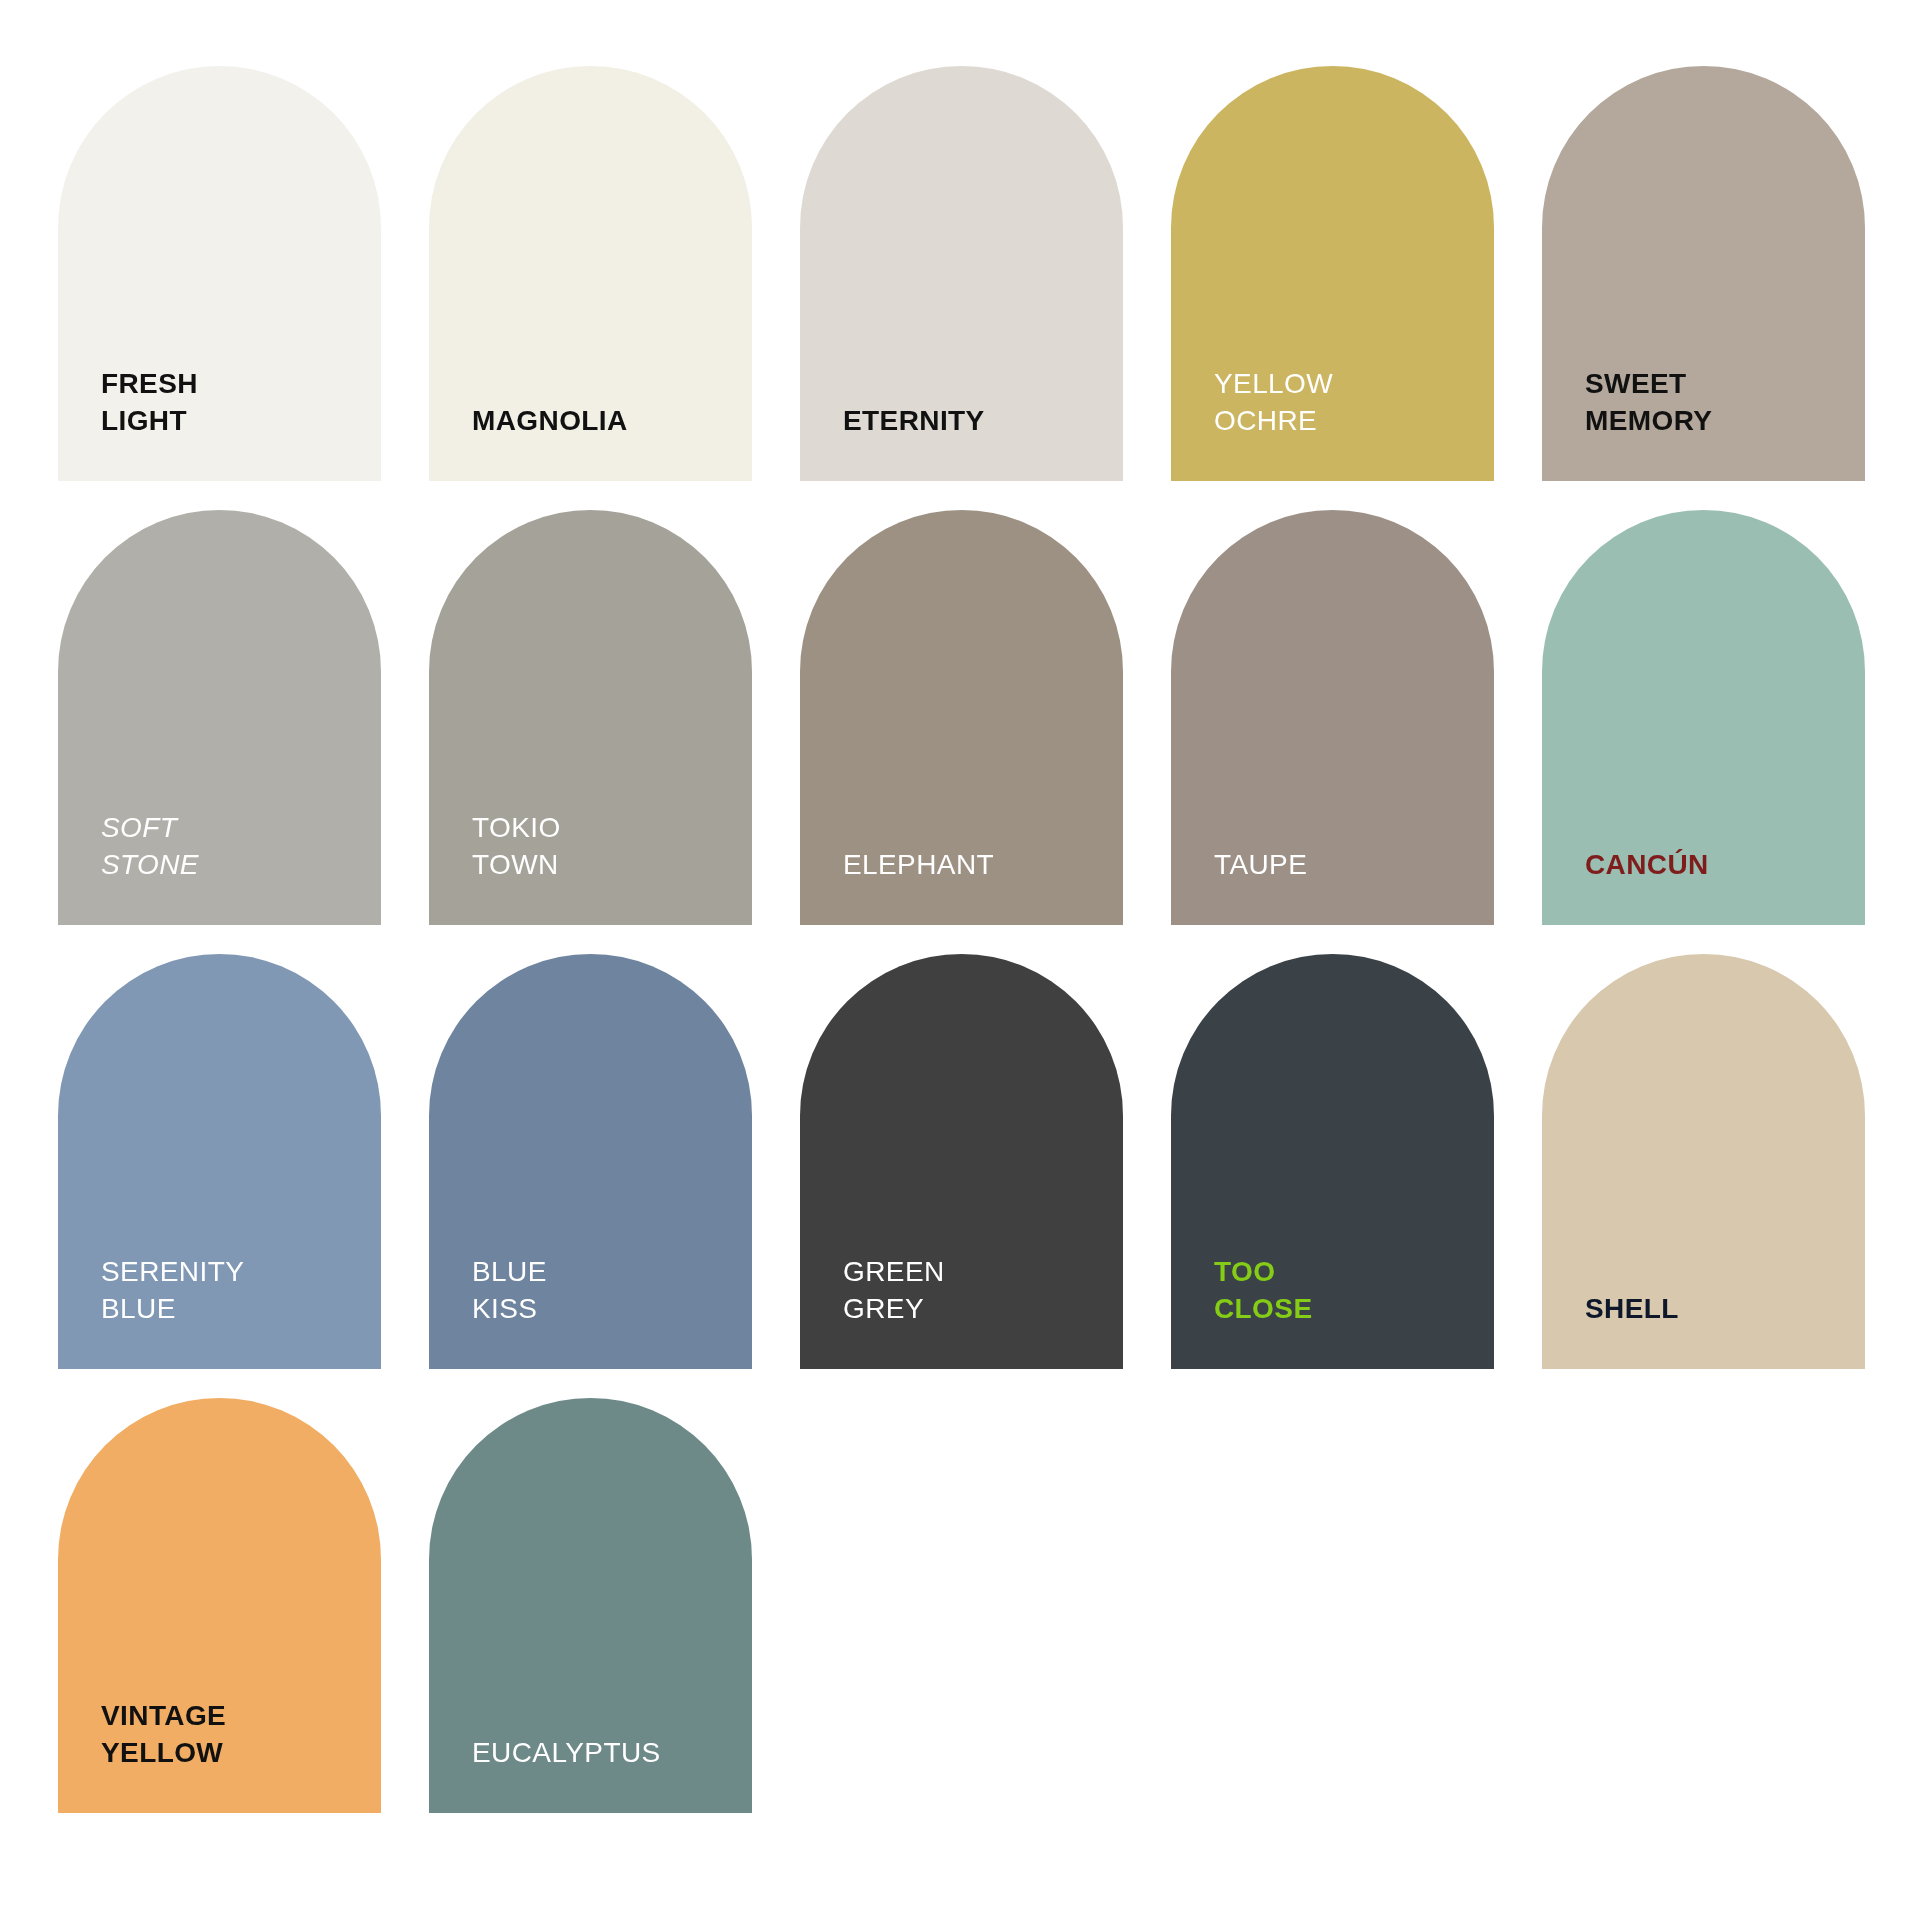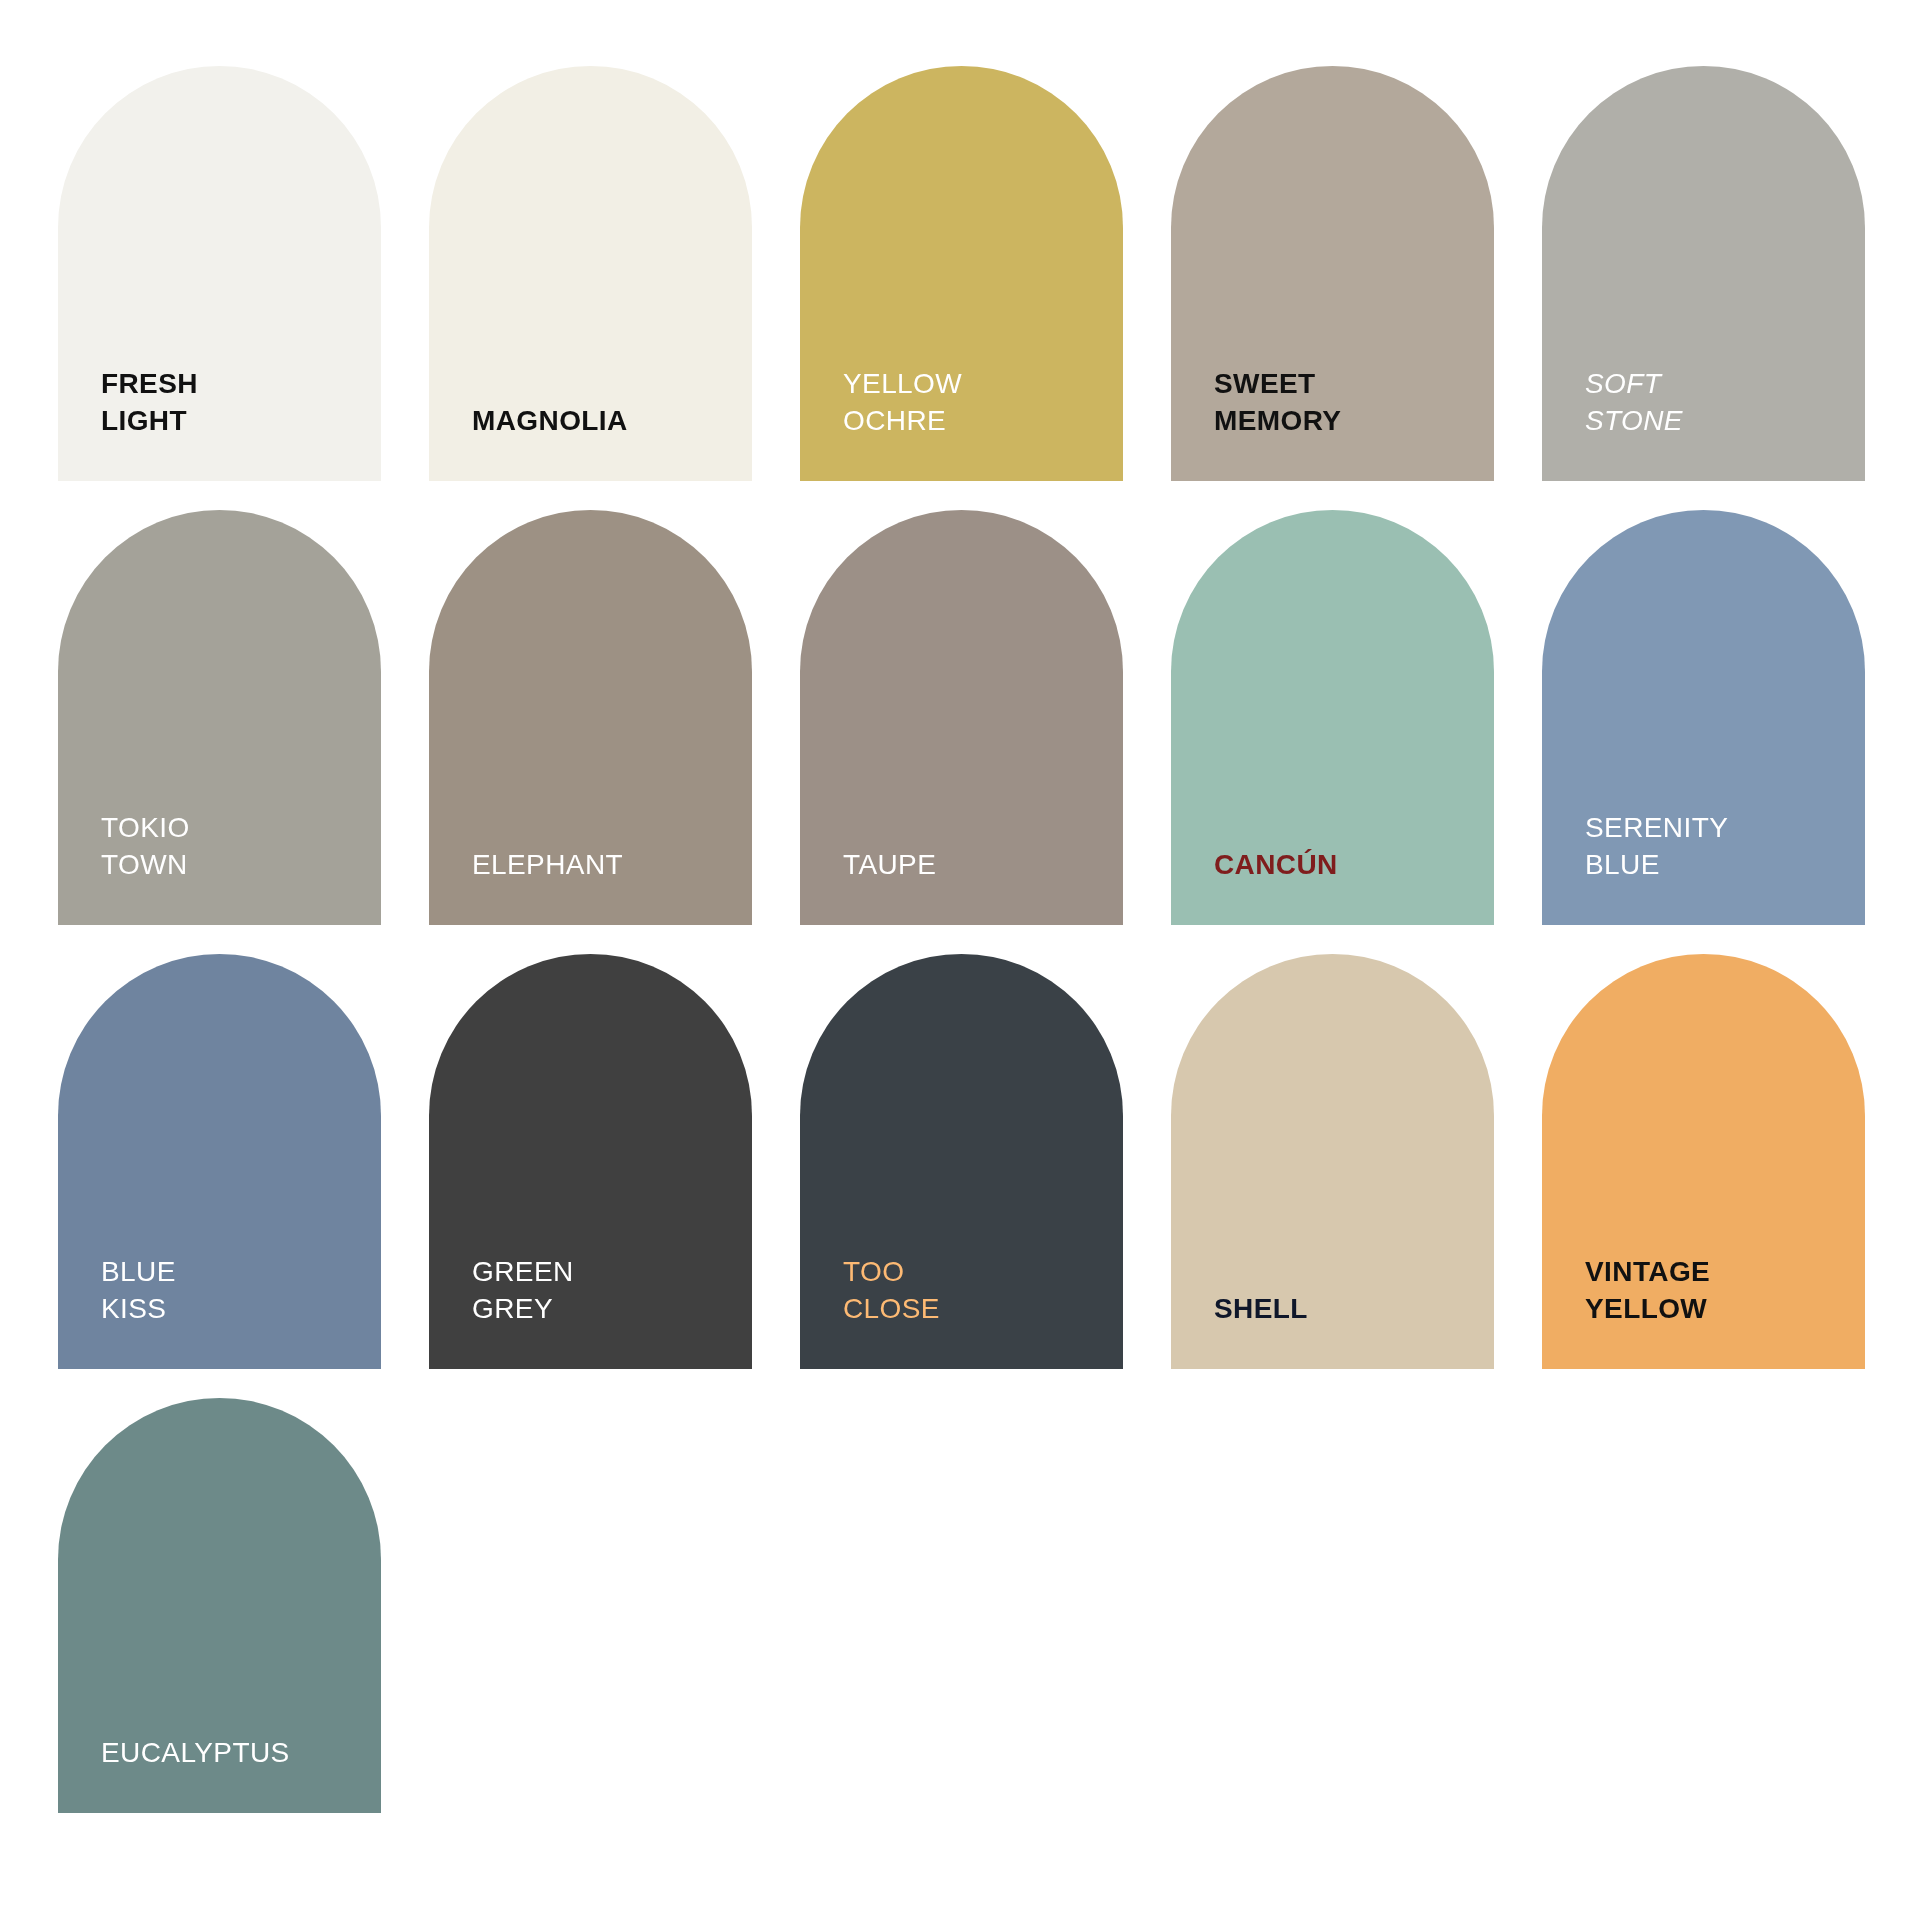--- a/index.html
+++ b/index.html
@@ -68,20 +68,23 @@
 
 <div id="palette-board">
   <div class="swatch-grid">
       <div class="swatch" style="background: rgb(242, 241, 236);">
         <div class="swatch-label" style="color: rgb(17, 17, 17);">FRESH
 LIGHT</div>
       </div>
       <div class="swatch" style="background: rgb(242, 239, 229);">
         <div class="swatch-label" style="color: rgb(17, 17, 17);">MAGNOLIA</div>
       </div>
+      <div class="swatch" style="background: rgb(222, 218, 211);">
+        <div class="swatch-label" style="color: rgb(17, 17, 17);">ETERNITY</div>
+      </div>
       <div class="swatch" style="background: rgb(204, 181, 96);">
         <div class="swatch-label light-on-dark" style="color: rgb(255, 255, 255);">YELLOW
 OCHRE</div>
       </div>
       <div class="swatch" style="background: rgb(179, 168, 155);">
         <div class="swatch-label" style="color: rgb(17, 17, 17);">SWEET
 MEMORY</div>
       </div>
       <div class="swatch" style="background: rgb(176, 175, 169); font-style: italic;">
         <div class="swatch-label light-on-dark" style="color: rgb(255, 255, 255);">SOFT
@@ -106,21 +109,21 @@
       </div>
       <div class="swatch" style="background: rgb(111, 132, 159);">
         <div class="swatch-label light-on-dark" style="color: rgb(255, 255, 255);">BLUE
 KISS</div>
       </div>
       <div class="swatch" style="background: #404040;">
         <div class="swatch-label light-on-dark" style="color: rgb(255, 255, 255);">GREEN
 GREY</div>
       </div>
       <div class="swatch" style="background: rgb(58, 65, 71);">
-        <div class="swatch-label light-on-dark" style="color: #fdba74;">TOO
+        <div class="swatch-label light-on-dark" style="color: #84cc16; font-weight: bold;">TOO
 CLOSE</div>
       </div>
       <div class="swatch" style="background: rgb(215, 200, 174);">
         <div class="swatch-label" style="color: #0f172a;">SHELL</div>
       </div>
       <div class="swatch" style="background: rgb(240, 173, 99);">
         <div class="swatch-label" style="color: rgb(17, 17, 17);">VINTAGE
 YELLOW</div>
       </div>
       <div class="swatch" style="background: rgb(109, 138, 137);">

